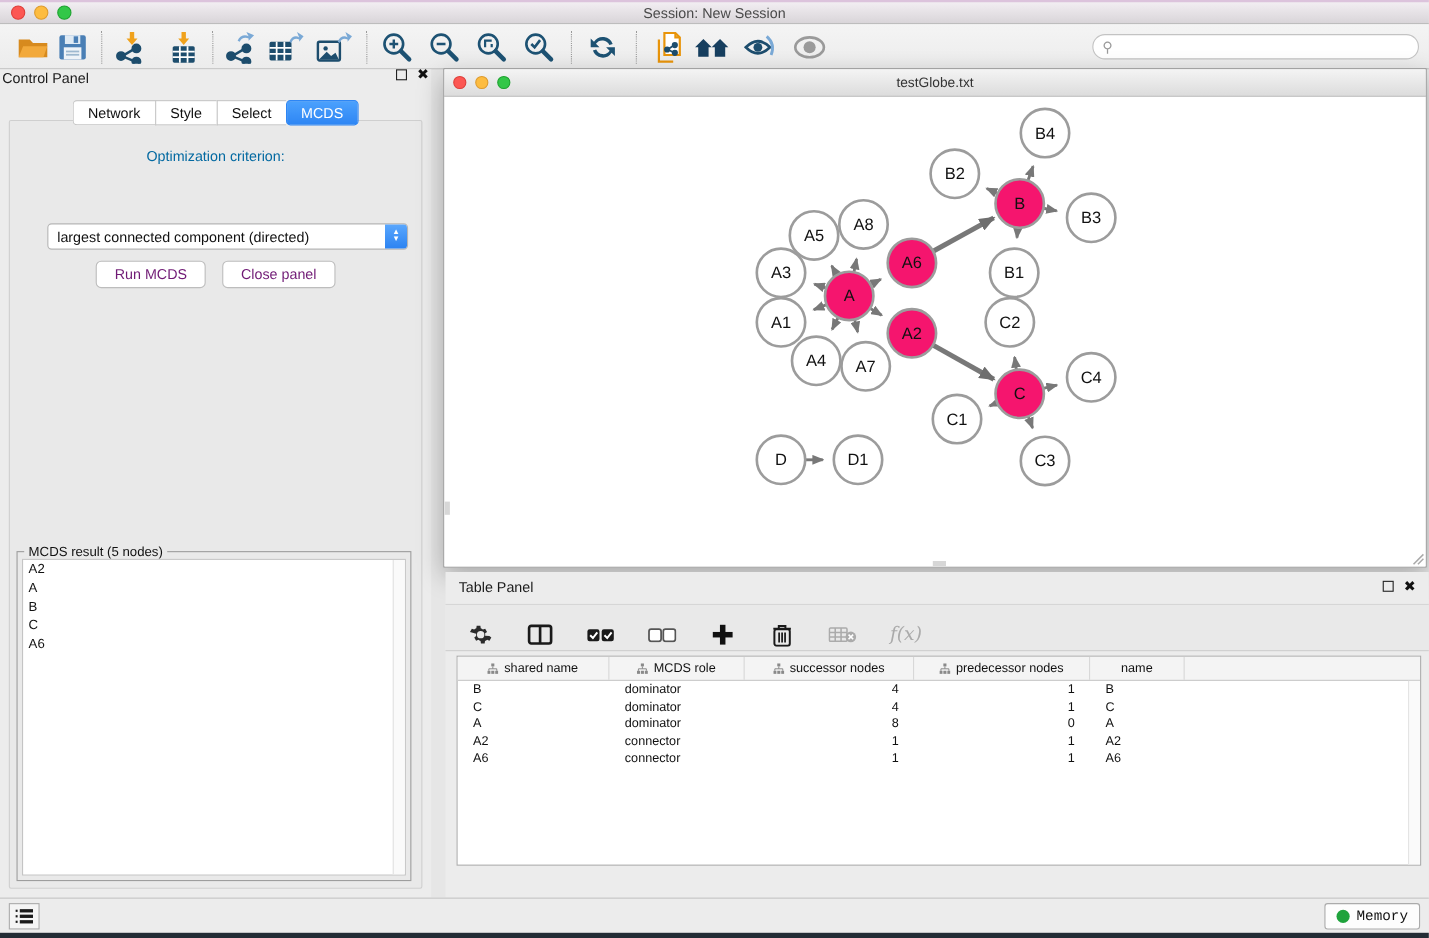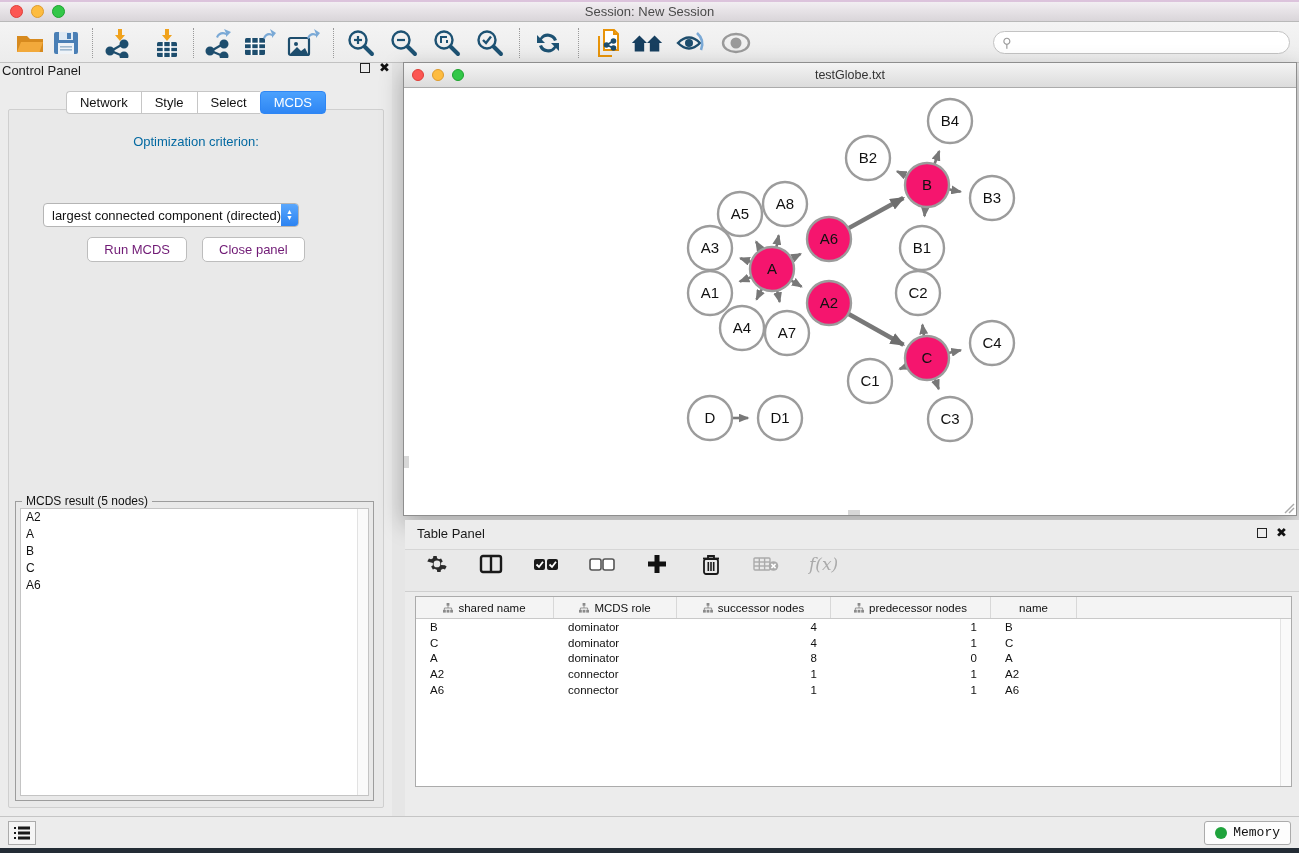--- a/index.html
+++ b/index.html
@@ -36,21 +36,21 @@
   .float-icon{width:10px;height:10px;border:1.5px solid #222;display:inline-block;cursor:pointer;}
   .close-icon{font-size:13px;font-weight:bold;color:#111;cursor:pointer;line-height:10px;}
   .cp-tabs{display:flex;justify-content:center;position:relative;z-index:2;}
   .cp-tab{font-size:13px;padding:3px 13px;background:#fff;border:1px solid #c6c6c6;border-right:none;color:#111;cursor:pointer;}
   .cp-tab:first-child{border-radius:4px 0 0 4px;}
   .cp-tab:last-child{border-right:1px solid #c6c6c6;border-radius:0 4px 4px 0;}
   .cp-tab.sel{background:linear-gradient(#4ba1fd,#2e86f4);color:#fff;border-color:#2e86f4;border-radius:4px;}
   .cp-body{position:absolute;left:8px;right:8px;top:46px;bottom:8px;background:#e9e9e9;
     border:1px solid #cfcfcf;border-radius:2px;}
   .criterion-label{margin-top:24px;text-align:center;font-size:13px;color:#0369a1;}
-  .cp-select{position:absolute;left:34px;top:93px;width:256px;height:24px;background:#fff;
+  .cp-select{position:absolute;left:34px;top:93px;width:328px;height:24px;background:#fff;
     border:1px solid #b5b5b5;border-radius:4px;display:flex;align-items:center;cursor:pointer;}
   .cp-select .sel-text{flex:1;font-size:13px;padding-left:8px;color:#111;white-space:nowrap;}
   .cp-select .stepper{width:20px;height:22px;background:linear-gradient(#5aa7fd,#2c83f2);
     border-radius:0 3px 3px 0;display:flex;flex-direction:column;align-items:center;justify-content:center;color:#fff;}
   .stepper span{font-size:7px;line-height:6px;}
   .cp-buttons{position:absolute;top:127px;left:0;right:0;display:flex;justify-content:center;gap:15px;}
   .cp-btn{background:#fff;border:1px solid #bdbdbd;border-radius:5px;font-size:13px;color:#701a75;
     padding:4px 16px;cursor:pointer;font-family:inherit;}
   .mcds-fieldset{position:absolute;left:6px;right:9px;top:391px;bottom:6px;
     border:1px solid #9d9d9d;background:#e9e9e9;}
@@ -70,21 +70,21 @@
   .nw-canvas{position:absolute;left:0;top:25px;right:0;bottom:0;background:#fff;overflow:hidden;}
   .nw-grip{position:absolute;right:1px;bottom:1px;width:12px;height:12px;cursor:nwse-resize;}
   .nw-mark-left{position:absolute;left:0;top:368px;width:5px;height:12px;background:#d7d7d7;}
   .nw-mark-bottom{position:absolute;left:444px;bottom:0;width:12px;height:5px;background:#d7d7d7;}
   .graph-node{cursor:pointer;}
   .graph-node text{font-size:15px;fill:#111;}
   
   .table-panel{position:absolute;left:405px;top:520px;width:894px;height:296px;background:#ececec;}
   .tp-header{height:26px;display:flex;align-items:center;padding:0 12px;}
   .tp-toolbar{position:absolute;left:0;right:0;top:29px;height:43px;background:#e9e9e9;
-    border-top:1px solid #d6d6d6;border-bottom:1px solid #cfcfcf;display:flex;align-items:flex-start;gap:30px;padding-left:20px;}
+    border-top:1px solid #d6d6d6;border-bottom:1px solid #cfcfcf;display:flex;align-items:flex-end;gap:30px;padding-left:20px;}
   .tp-tool{display:flex;align-items:center;justify-content:center;cursor:pointer;min-width:24px;height:28px;}
   .fx-label{font-family:"DejaVu Serif",serif;font-style:italic;font-size:17px;color:#aaa;}
   .tp-table{position:absolute;left:10px;right:7px;top:76px;bottom:29px;background:#fff;border:1px solid #ababab;overflow:hidden;}
   .tt-headrow{display:flex;height:22px;background:#f4f4f4;border-bottom:1px solid #c9c9c9;}
   .tt-hcell{display:flex;align-items:center;justify-content:center;gap:5px;font-size:11.5px;color:#111;
     border-right:1px solid #d8d8d8;cursor:pointer;overflow:hidden;}
   .tt-hcell.filler{border-right:none;cursor:default;}
   .tt-row{display:flex;height:15.7px;align-items:center;cursor:pointer;}
   .tt-cell{font-size:11.5px;color:#111;overflow:hidden;white-space:nowrap;}
   .tt-cell.l{text-align:left;padding-left:14px;}

